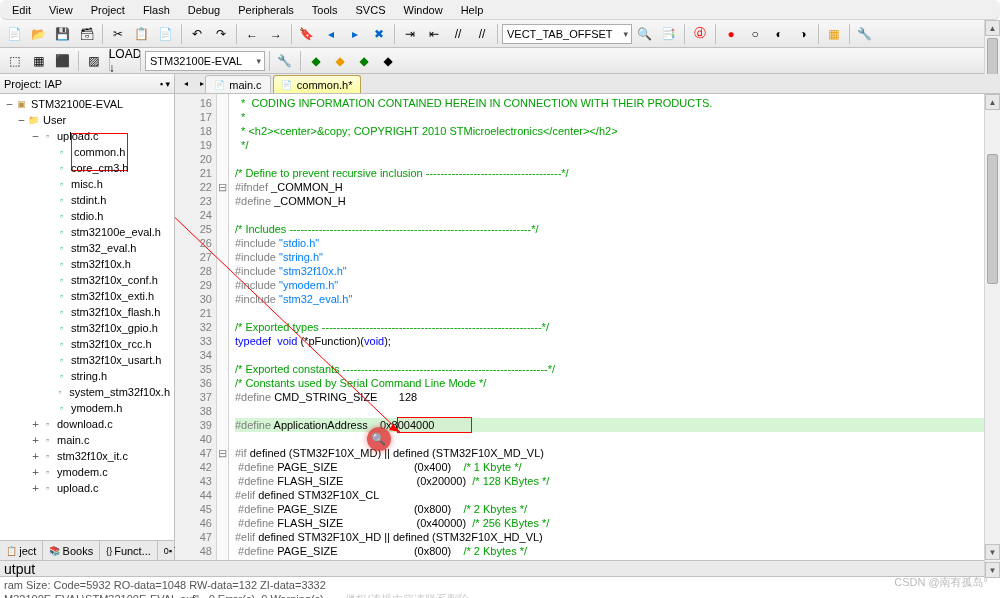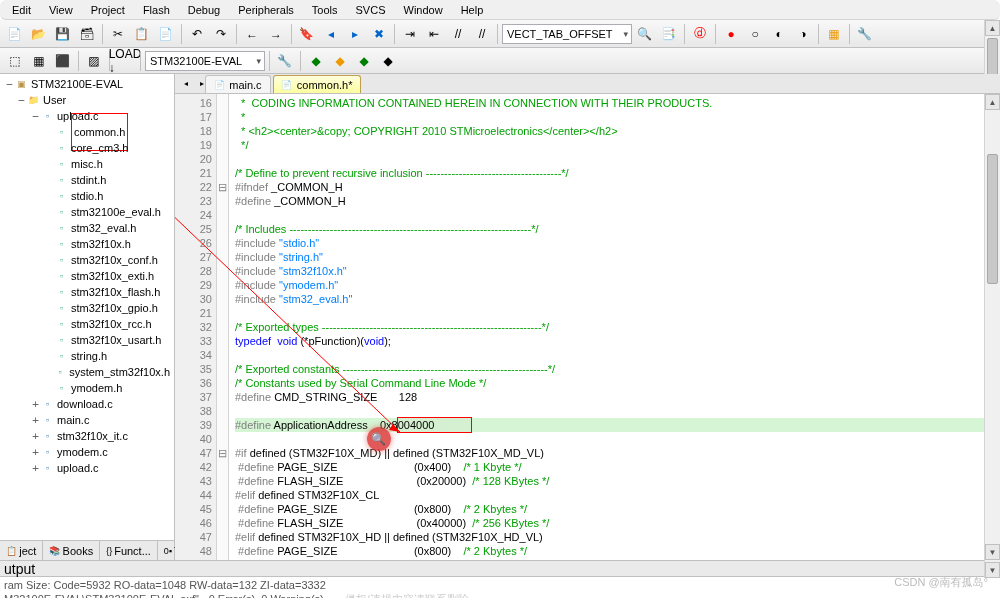--- a/index.html
+++ b/index.html
@@ -126,20 +126,24 @@
  <span class="tool-sep"></span>
  <span class="tool-btn" style="color:green">◆</span>
  <span class="tool-btn" style="color:#e90">◆</span>
  <span class="tool-btn" style="color:green">◆</span>
  <span class="tool-btn">◆</span>
 </div>
 
 <div class="main">
 
  <div class="sidebar">
+  <div class="sidebar-header">
+   <span>Project: IAP</span>
+   <span style="font-size:9px">▪ ▾</span>
+  </div>
   <div class="tree" id="tree">
    <div class="tree-item" style="padding-left:2px">
           <span class="exp">−</span>
           <span class="tree-icon folder-icon">▣</span>
           <span>STM32100E-EVAL</span>
         </div>
    <div class="tree-item" style="padding-left:14px">
           <span class="exp">−</span>
           <span class="tree-icon folder-icon">📁</span>
           <span>User</span>

